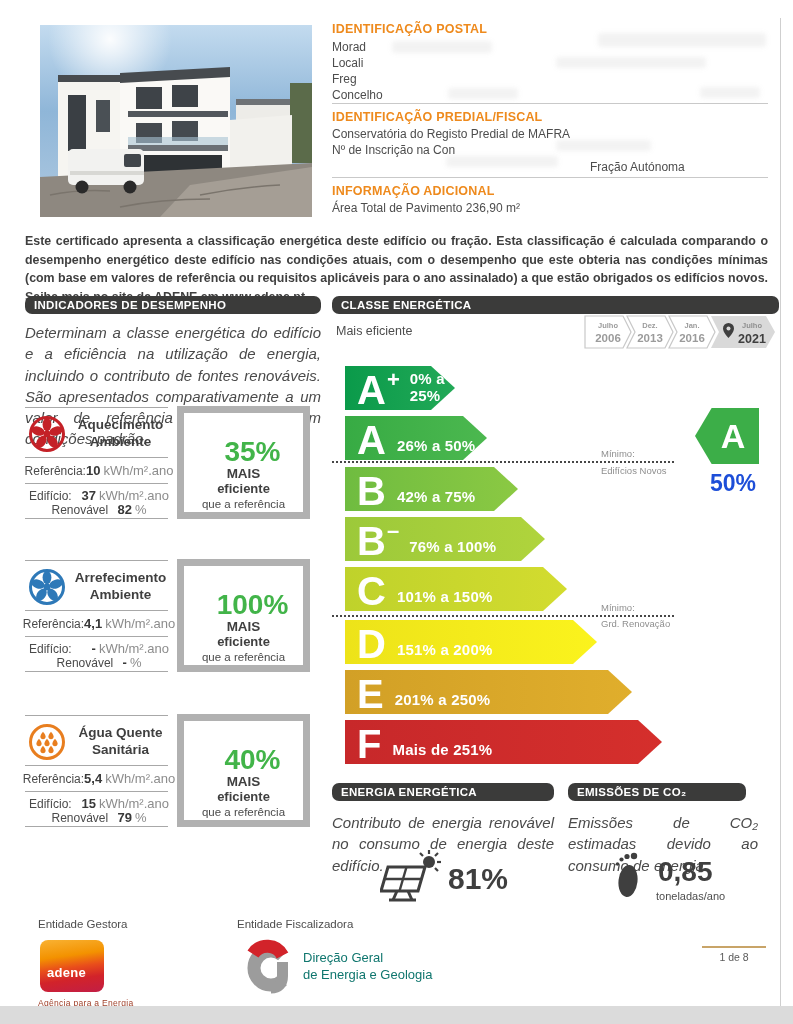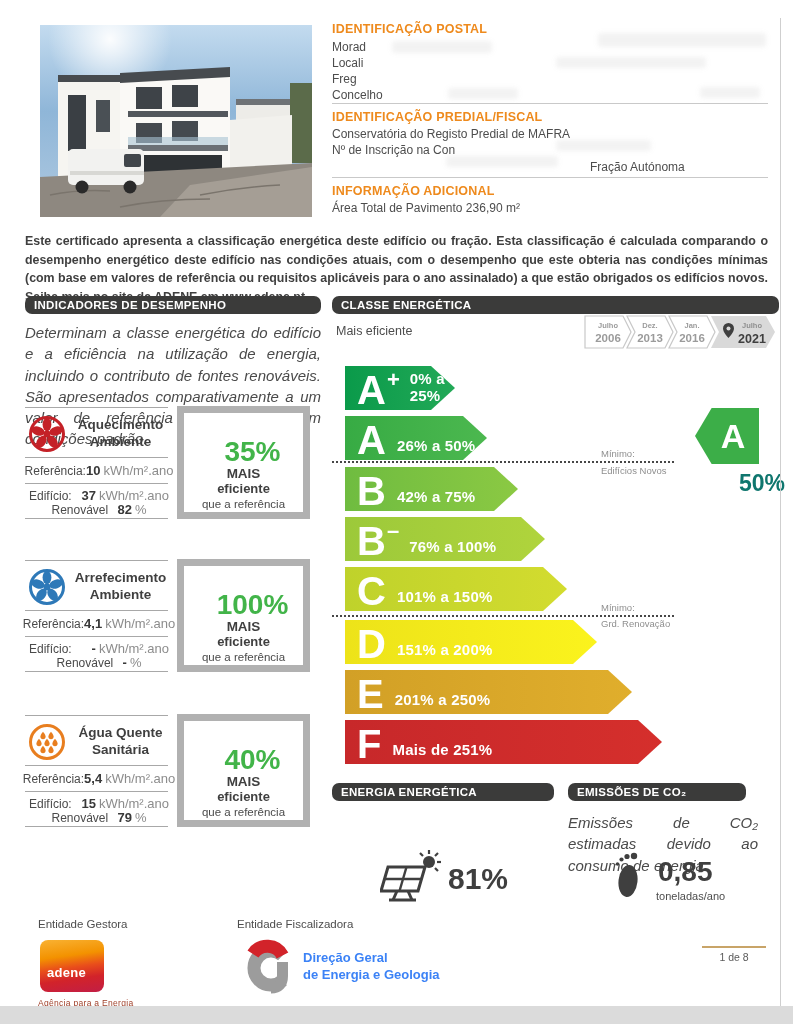--- a/index.html
+++ b/index.html
@@ -39,22 +39,22 @@
        clip-path:polygon(0 0,calc(100% - 24px) 0,100% 50%,calc(100% - 24px) 100%,0 100%);}
   .bl{font-size:40px;font-weight:700;line-height:.82;}
   .bsup{font-size:22px;font-weight:700;line-height:1;margin-left:1px;transform:translateY(-16px);}
   .br{font-size:15px;font-weight:700;margin-left:10px;padding-bottom:3px;letter-spacing:.2px;}
   .dotline{position:absolute;left:332px;width:342px;height:0;border-top:2px dotted #474747;}
   .minlab{position:absolute;left:601px;width:120px;font-size:9.5px;color:#8F8F8F;}
   .badge{position:absolute;left:695px;top:408px;width:64px;height:56px;
          clip-path:polygon(0 50%,26% 0,100% 0,100% 100%,26% 100%);
          display:flex;align-items:center;justify-content:center;padding-left:12px;box-sizing:border-box;}
   .badge span{font-size:34px;font-weight:700;color:#fff;}
-  .badgepct{position:absolute;left:724px;top:470px;width:64px;text-align:center;padding-left:12px;
-            font-size:23px;font-weight:700;color:#0f766e;box-sizing:border-box;}
+  .badgepct{position:absolute;left:695px;top:470px;width:64px;text-align:center;padding-left:12px;
+            font-size:23px;font-weight:700;color:#1d4ed8;box-sizing:border-box;}
   .bigval{font-weight:700;color:#3F3F3F;}
   
   .flabel{font-size:11.5px;color:#4D4D4D;}
   .adene{width:64px;height:52px;border-radius:8px;position:relative;
          background:linear-gradient(172deg,#F9B233 0%,#F39200 32%,#E94E1B 52%,#D2232A 72%,#C21E45 100%);}
   .adene span{position:absolute;left:7px;top:25px;color:#fff;font-weight:700;font-size:13px;letter-spacing:.3px;}
   .scanstrip{left:0;top:1006px;width:793px;height:18px;background:#DBDBDB;}
   .edge{left:780px;top:18px;width:1px;height:988px;background:#CFCFCF;}
 </style>
 </head>
@@ -368,20 +368,21 @@
   <div class="abs minlab" style="top:618px;">Grd. Renovação</div>
 
   <div class="badge" style="background: rgb(60, 174, 72);">
     <span>A</span>
   </div>
   <div class="badgepct">50%</div>
 
   <div class="abs pill" style="left:332px;top:783px;width:222px;">ENERGIA ENERGÉTICA</div>
   <div class="abs pill" style="left:568px;top:783px;width:178px;">EMISSÕES DE CO₂</div>
 
+  <div class="abs desc" style="left:332px;top:812px;width:222px;">Contributo de energia renovável no consumo de energia deste edifício.</div>
   <div class="abs desc" style="left:568px;top:812px;width:190px;">Emissões de CO₂ estimadas devido ao consumo de energia.</div>
 
   <div class="abs" style="left:380px;top:850px;">
     <svg width="62" height="54" viewBox="0 0 62 54">
       <g stroke="#3F3F3F" stroke-width="2.2">
         <line x1="49" y1="4" x2="49" y2="0"></line>
         <line x1="57" y1="12" x2="61" y2="12"></line>
         <line x1="55" y1="6" x2="58" y2="3"></line>
         <line x1="55" y1="18" x2="58" y2="21"></line>
         <line x1="43" y1="6" x2="40" y2="3"></line>
@@ -424,21 +425,21 @@
   <div class="abs flabel" style="left:237px;top:918px;">Entidade Fiscalizadora</div>
   <div class="abs" style="left:237px;top:938px;">
     <svg width="62" height="58" viewBox="0 0 62 58">
       <g fill="none">
         <path d="M45.5,17.5 A17,17 0 1 0 45.5,42.5" stroke="#9C9C9C" stroke-width="13"></path>
         <path d="M16,16 A17,17 0 0 1 45.5,17.5" stroke="#D2232A" stroke-width="13"></path>
         <path d="M45.5,24 L45.5,38 Q45.5,50 34,50" stroke="#9C9C9C" stroke-width="11"></path>
       </g>
     </svg>
   </div>
-  <div class="abs" style="left:303px;top:950px;font-size:13px;font-weight:700;color:#3b82f6;line-height:1.3;">
+  <div class="abs" style="left:303px;top:950px;font-size:13px;font-weight:400;color:#0f766e;line-height:1.3;">
     <div>Direção Geral</div>
     <div>de Energia e Geologia</div>
   </div>
 
   <div class="abs" style="left:702px;top:946px;width:64px;height:2px;background:#C8A468;"></div>
   <div class="abs" style="left:702px;top:951px;width:64px;text-align:center;font-size:10.5px;color:#5A5A5A;">1 de 8</div>
 
   <div class="abs edge"></div>
   <div class="abs scanstrip"></div>
 </div>

